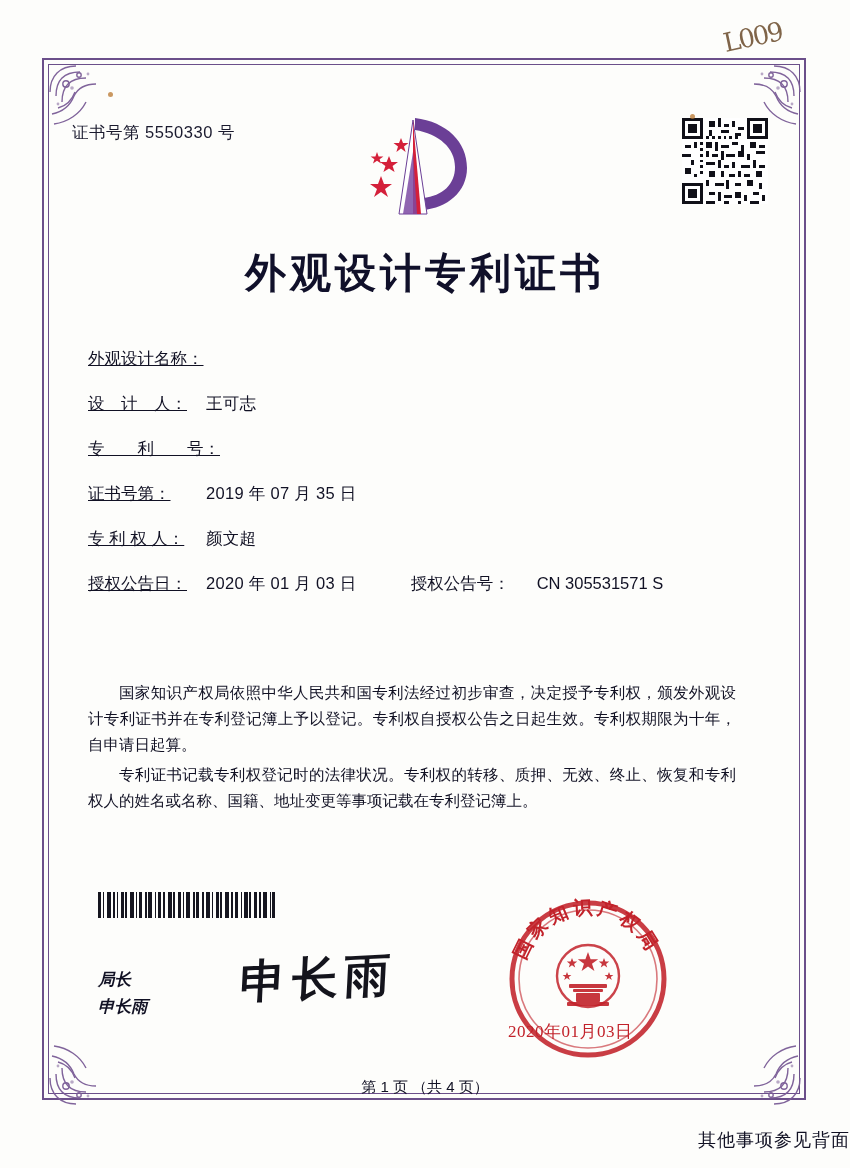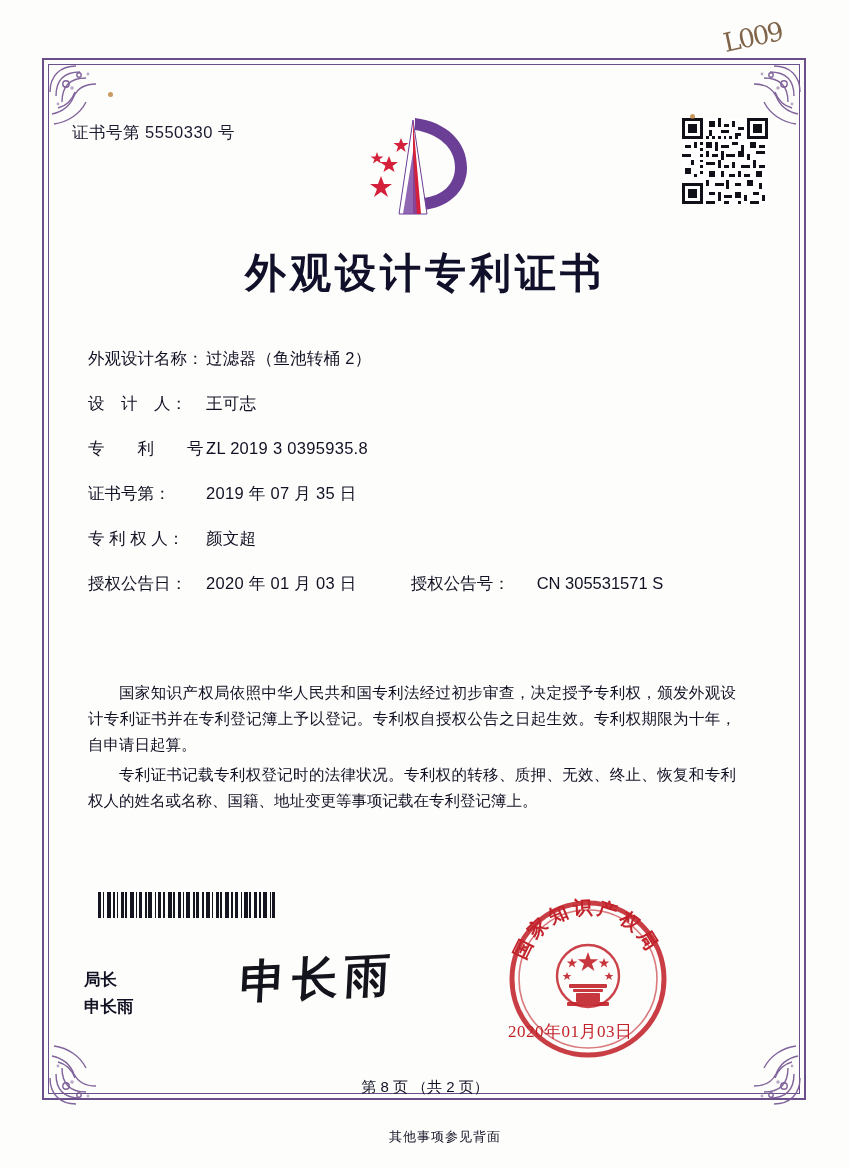--- a/index.html
+++ b/index.html
@@ -124,20 +124,21 @@
   .field {
     display: flex;
     align-items: baseline;
     margin-bottom: 23px;
   }
   .field .lbl {
     width: 118px;
     flex: none;
     letter-spacing: 0px;
     white-space: nowrap;
+    text-decoration: underline;
   }
   .field .val {
     flex: 1;
     letter-spacing: .3px;
   }
 
   .field.pair {
     display: flex;
     align-items: baseline;
   }
@@ -172,27 +173,28 @@
     height: 26px;
     display: flex;
     gap: 0px;
     align-items: stretch;
   }
   .barcode i { display: block; background: #15151f; }
 
   
   .sign-label {
     position: absolute;
-    left: 84px;
+    left: 98px;
     top: 966px;
     font-family: "Liberation Sans", "DejaVu Sans", sans-serif;
     font-size: 16.5px;
     font-weight: bold;
     line-height: 27px;
     color: #111124;
+    font-style: italic;
   }
   .handwriting {
     position: absolute;
     left: 240px;
     top: 948px;
     font-size: 46px;
     font-family: "DejaVu Serif", serif;
     color: #14141c;
     letter-spacing: 6px;
     transform: rotate(-3deg) skewX(-6deg);
@@ -224,23 +226,23 @@
     top: 1078px;
     text-align: center;
     font-family: "Liberation Sans", "DejaVu Sans", sans-serif;
     font-size: 15px;
     color: #111124;
   }
   .footnote {
     position: absolute;
     left: 0; right: 0;
     top: 1128px;
-    text-align: center;
+    text-align: right;
     font-family: "Liberation Serif", "DejaVu Serif", serif;
-    font-size: 13px;
+    font-size: 18px;
     color: #111124;
     letter-spacing: 1px;
     padding-left: 40px;
   }
 </style>
 </head>
 <body>
 
 <div class="page">
 
@@ -445,31 +447,29 @@
   </div>
   <div class="dot-ink" style="left:108px;top:92px;"></div>
   <div class="dot-ink" style="left:690px;top:114px;"></div>
 
   <div class="title">外观设计专利证书</div>
 
   <div class="fields">
 
     <div class="field">
       <span class="lbl">外观设计名称：</span>
-      <span class="val">过滤器（鱼池转桶 2）</span>
     </div>
 
     <div class="field">
       <span class="lbl">设　计　人：</span>
       <span class="val">王可志</span>
     </div>
 
     <div class="field">
       <span class="lbl">专　　利　　号：</span>
-      <span class="val">ZL 2019 3 0395935.8</span>
     </div>
 
     <div class="field">
       <span class="lbl">证书号第：</span>
       <span class="val">2019 年 07 月 35 日</span>
     </div>
 
     <div class="field">
       <span class="lbl">专 利 权 人：</span>
       <span class="val">颜文超</span>
@@ -597,16 +597,16 @@
         <rect x="84" y="106" width="5" height="8"></rect>
         <rect x="93" y="106" width="5" height="8"></rect>
       </g>
       <text font-family="DejaVu Serif, serif" font-size="19" fill="#c2222a" font-weight="bold" letter-spacing="4">
         <textPath href="#sealArc" startOffset="9%">国家知识产权局</textPath>
       </text>
     </svg>
   </div>
   <div class="seal-date">2020年01月03日</div>
 
-  <div class="page-num">第 8 页 （共 2 页）</div>
+  <div class="page-num">第 1 页 （共 4 页）</div>
   <div class="footnote">其他事项参见背面</div>
 
 </div>
 
 </body></html>

